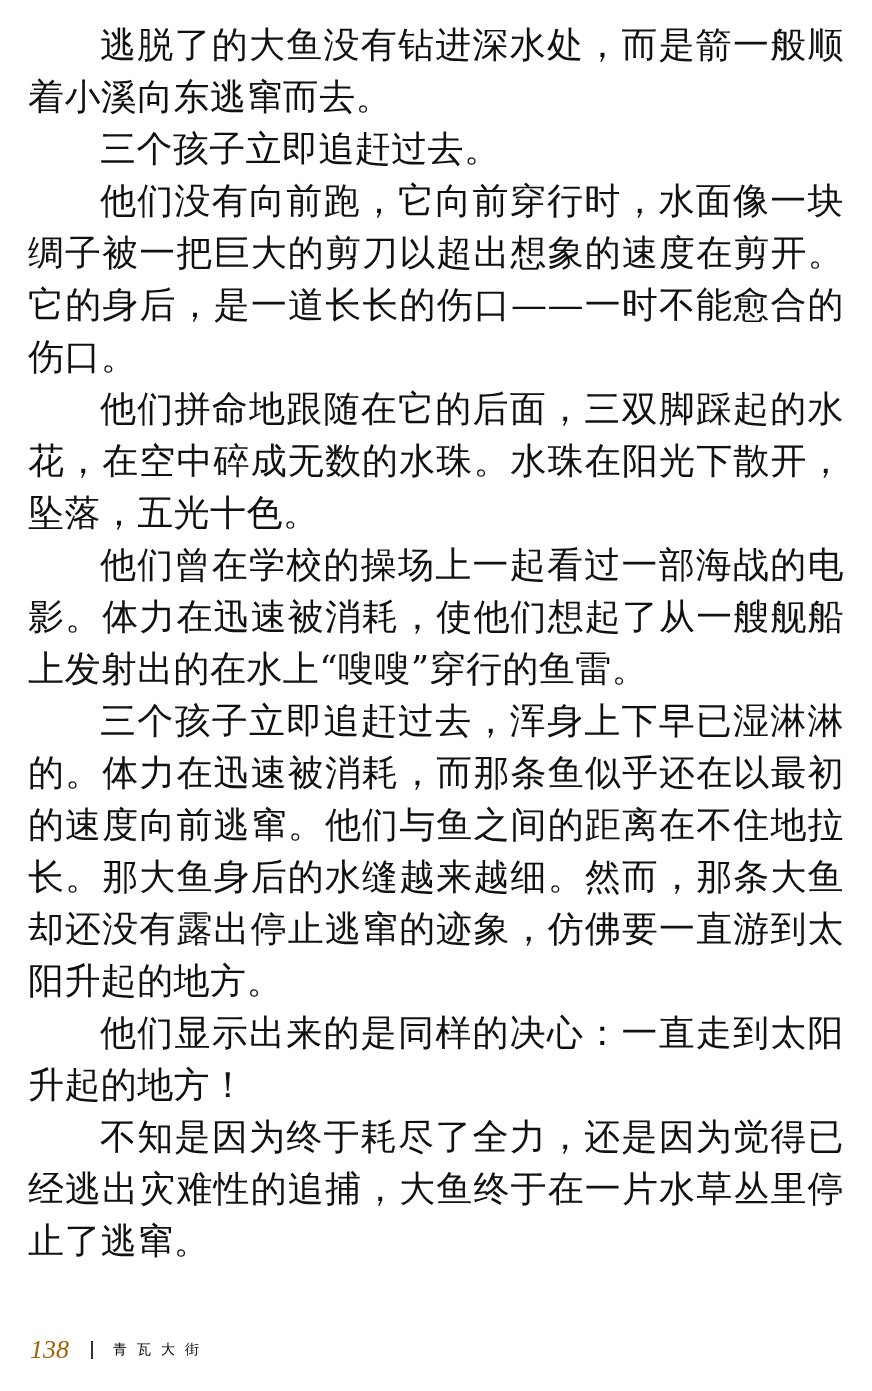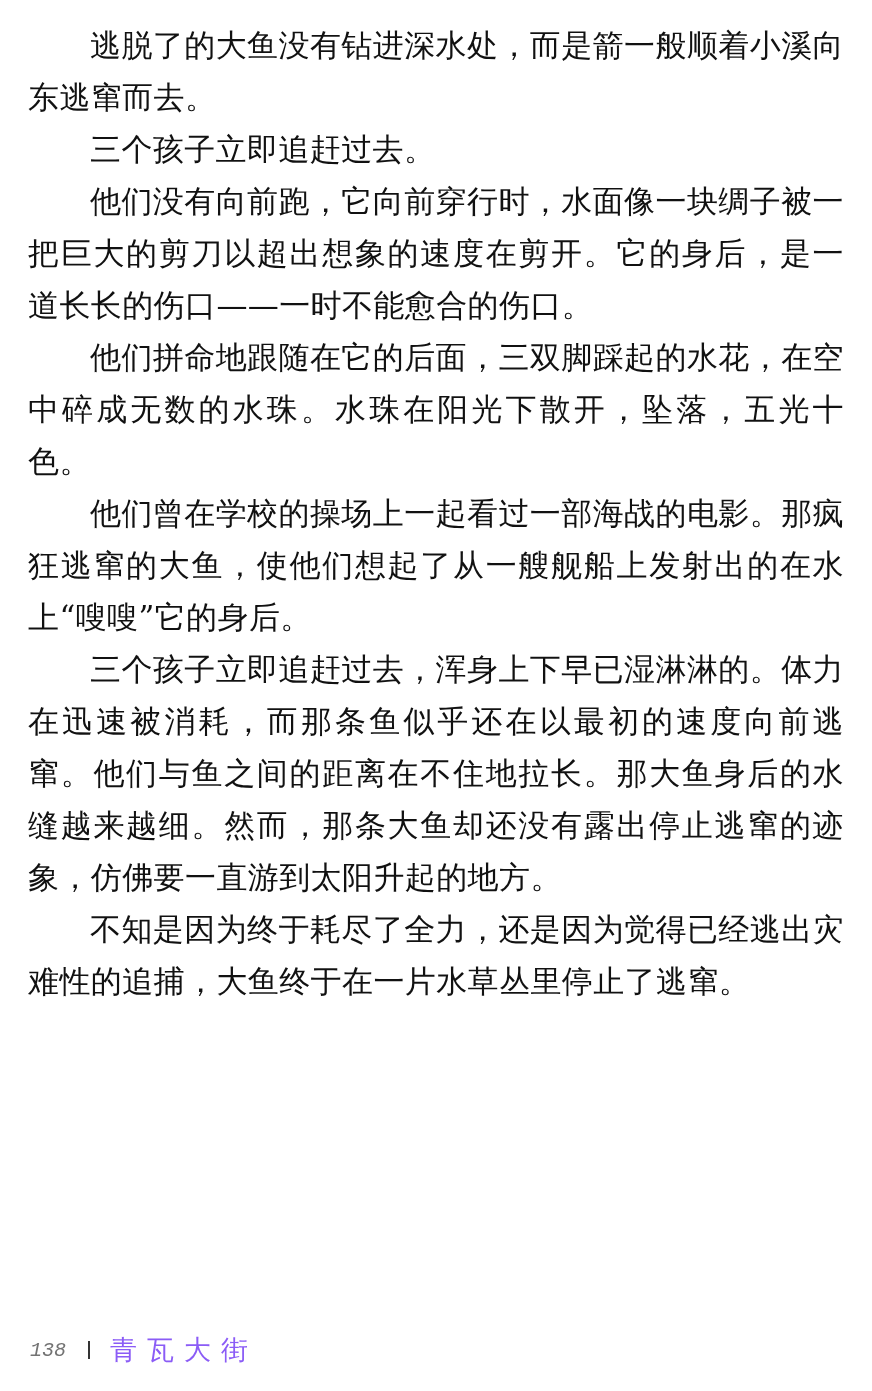--- a/index.html
+++ b/index.html
@@ -13,68 +13,69 @@
       position: relative;
       overflow: hidden;
       color: #111111;
     }
     .page-body {
       position: absolute;
       left: 28px;
       top: 19px;
       width: 816px;
       font-family: "DejaVu Serif", "Liberation Serif", serif;
-      font-size: 31px;
+      font-size: 36px;
       line-height: 52px;
       letter-spacing: 0.4px;
       text-align: justify;
     }
     .para {
       margin: 0;
       text-indent: 2em;
       white-space: pre-wrap;
     }
     .footer {
       position: absolute;
       left: 30px;
       top: 1332px;
       display: flex;
       align-items: center;
       height: 36px;
     }
     .page-number {
-      font-family: Liberation Mono, monospace;
+      font-family: Liberation Serif, serif;
       font-style: italic;
-      font-size: 20px;
-      color: #737373;
+      font-size: 26px;
+      color: #a16207;
     }
     .footer-divider {
       display: inline-block;
       width: 2px;
       height: 18px;
       background: #333;
       margin: 0 20px 0 22px;
     }
     .book-title {
       font-family: "DejaVu Sans", sans-serif;
-      font-size: 27px;
+      font-size: 14px;
       letter-spacing: 10px;
-      color: #8b5cf6;
+      color: #000000;
     }
   </style>
 </head>
 <body>
 
 <main class="page-body">
   <p class="para">逃脱了的大鱼没有钻进深水处，而是箭一般顺着小溪向东逃窜而去。</p>
   <p class="para">三个孩子立即追赶过去。</p>
   <p class="para">他们没有向前跑，它向前穿行时，水面像一块绸子被一把巨大的剪刀以超出想象的速度在剪开。它的身后，是一道长长的伤口——一时不能愈合的伤口。</p>
   <p class="para">他们拼命地跟随在它的后面，三双脚踩起的水花，在空中碎成无数的水珠。水珠在阳光下散开，坠落，五光十色。</p>
-  <p class="para">他们曾在学校的操场上一起看过一部海战的电影。那疯狂逃窜的大鱼，使他们想起了从一艘舰船上发射出的在水上“嗖嗖”它的身后。</p>
+  <p class="para">他们曾在学校的操场上一起看过一部海战的电影。体力在迅速被消耗，使他们想起了从一艘舰船上发射出的在水上“嗖嗖”穿行的鱼雷。</p>
   <p class="para">三个孩子立即追赶过去，浑身上下早已湿淋淋的。体力在迅速被消耗，而那条鱼似乎还在以最初的速度向前逃窜。他们与鱼之间的距离在不住地拉长。那大鱼身后的水缝越来越细。然而，那条大鱼却还没有露出停止逃窜的迹象，仿佛要一直游到太阳升起的地方。</p>
+  <p class="para">他们显示出来的是同样的决心：一直走到太阳升起的地方！</p>
   <p class="para">不知是因为终于耗尽了全力，还是因为觉得已经逃出灾难性的追捕，大鱼终于在一片水草丛里停止了逃窜。</p>
 </main>
 
 <footer class="footer">
   <span class="page-number">138</span>
   <span class="footer-divider"></span>
   <span class="book-title">青瓦大街</span>
 </footer>
 
 </body></html>

